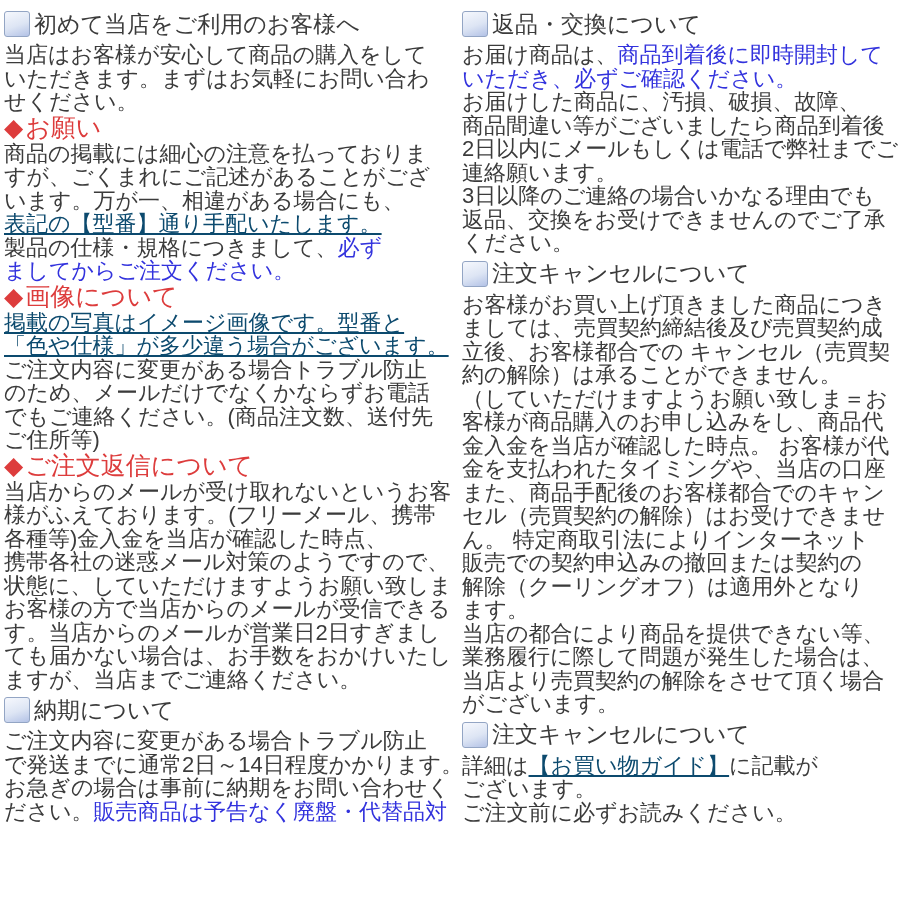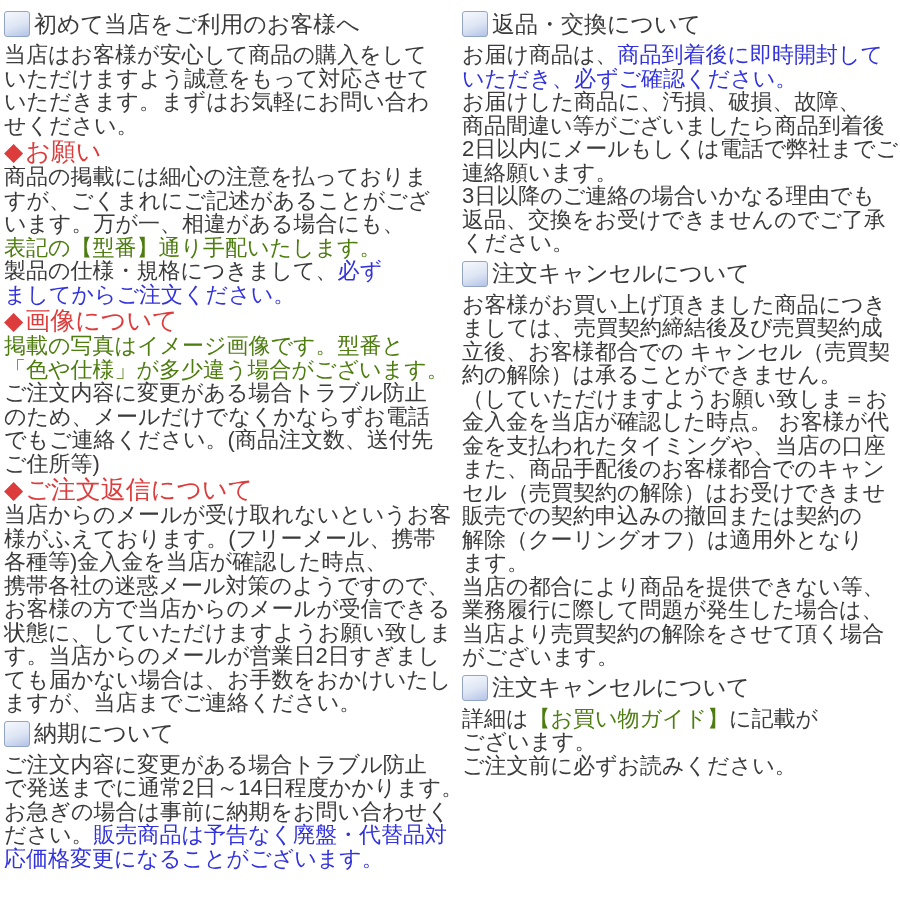--- a/index.html
+++ b/index.html
@@ -15,21 +15,21 @@
   .col-right { width: 438px; padding: 5px 0 0 10px; }
 
   .line {
     font-size: 22px;
     line-height: 23.5px;
     white-space: pre;
     letter-spacing: 0;
     color: #3b3b3b;
   }
   .seg-black { color: #3b3b3b; }
-  .seg-red   { color: #4d7c0f; }
+  .seg-red   { color: #0c4a6e; text-decoration: underline; }
   .seg-blue  { color: #3232dd; }
 
   .heading { display: flex; align-items: center; white-space: pre; }
   .heading.main {
     font-size: 23px;
     height: 38px;
     color: #3b3b3b;
   }
   .heading.sub {
     font-size: 25px;
@@ -47,21 +47,20 @@
   }
   .diamond { margin-right: 2px; color: #dd3c3c; }
 </style>
 </head>
 <body>
 
 <div class="page">
   <div class="col col-left">
       <div class="heading main"><span class="sq-icon"></span><span>初めて当店をご利用のお客様へ</span></div>
       <div class="line"><span class="seg-black">当店はお客様が安心して商品の購入をして</span></div>
-      <div class="line"><span class="seg-black">いただけますよう誠意をもって対応させて</span></div>
       <div class="line"><span class="seg-black">いただきます。まずはお気軽にお問い合わ</span></div>
       <div class="line"><span class="seg-black">せください。</span></div>
       <div class="heading sub"><span class="diamond">◆</span><span>お願い</span></div>
       <div class="line"><span class="seg-black">商品の掲載には細心の注意を払っておりま</span></div>
       <div class="line"><span class="seg-black">すが、ごくまれにご記述があることがござ</span></div>
       <div class="line"><span class="seg-black">います。万が一、相違がある場合にも、</span></div>
       <div class="line"><span class="seg-red">表記の【型番】通り手配いたします。</span></div>
       <div class="line"><span class="seg-black">製品の仕様・規格につきまして、</span><span class="seg-blue">必ず</span></div>
       <div class="line"><span class="seg-blue">ましてからご注文ください。</span></div>
       <div class="heading sub"><span class="diamond">◆</span><span>画像について</span></div>
@@ -69,53 +68,54 @@
       <div class="line"><span class="seg-red">「色や仕様」が多少違う場合がございます。</span></div>
       <div class="line"><span class="seg-black">ご注文内容に変更がある場合トラブル防止</span></div>
       <div class="line"><span class="seg-black">のため、メールだけでなくかならずお電話</span></div>
       <div class="line"><span class="seg-black">でもご連絡ください。(商品注文数、送付先</span></div>
       <div class="line"><span class="seg-black">ご住所等)</span></div>
       <div class="heading sub"><span class="diamond">◆</span><span>ご注文返信について</span></div>
       <div class="line"><span class="seg-black">当店からのメールが受け取れないというお客</span></div>
       <div class="line"><span class="seg-black">様がふえております。(フリーメール、携帯</span></div>
       <div class="line"><span class="seg-black">各種等)金入金を当店が確認した時点、</span></div>
       <div class="line"><span class="seg-black">携帯各社の迷惑メール対策のようですので、</span></div>
+      <div class="line"><span class="seg-black">状態に、していただけますようお願い致しま</span></div>
       <div class="line"><span class="seg-black">お客様の方で当店からのメールが受信できる</span></div>
-      <div class="line"><span class="seg-black">状態に、していただけますようお願い致しま</span></div>
       <div class="line"><span class="seg-black">す。当店からのメールが営業日2日すぎまし</span></div>
       <div class="line"><span class="seg-black">ても届かない場合は、お手数をおかけいたし</span></div>
       <div class="line"><span class="seg-black">ますが、当店までご連絡ください。</span></div>
       <div class="heading main"><span class="sq-icon"></span><span>納期について</span></div>
       <div class="line"><span class="seg-black">ご注文内容に変更がある場合トラブル防止</span></div>
       <div class="line"><span class="seg-black">で発送までに通常2日～14日程度かかります。</span></div>
       <div class="line"><span class="seg-black">お急ぎの場合は事前に納期をお問い合わせく</span></div>
       <div class="line"><span class="seg-black">ださい。</span><span class="seg-blue">販売商品は予告なく廃盤・代替品対</span></div>
-      <div class="line"><span class="seg-blue">応価格変更になることがございます。</span></div>
     </div>
   <div class="col col-right">
       <div class="heading main"><span class="sq-icon"></span><span>返品・交換について</span></div>
       <div class="line"><span class="seg-black">お届け商品は、</span><span class="seg-blue">商品到着後に即時開封して</span></div>
       <div class="line"><span class="seg-blue">いただき、必ずご確認ください。</span></div>
       <div class="line"><span class="seg-black">お届けした商品に、汚損、破損、故障、</span></div>
       <div class="line"><span class="seg-black">商品間違い等がございましたら商品到着後</span></div>
       <div class="line"><span class="seg-black">2日以内にメールもしくは電話で弊社までご</span></div>
       <div class="line"><span class="seg-black">連絡願います。</span></div>
       <div class="line"><span class="seg-black">3日以降のご連絡の場合いかなる理由でも</span></div>
       <div class="line"><span class="seg-black">返品、交換をお受けできませんのでご了承</span></div>
       <div class="line"><span class="seg-black">ください。</span></div>
       <div class="heading main"><span class="sq-icon"></span><span>注文キャンセルについて</span></div>
       <div class="line"><span class="seg-black">お客様がお買い上げ頂きました商品につき</span></div>
       <div class="line"><span class="seg-black">ましては、売買契約締結後及び売買契約成</span></div>
       <div class="line"><span class="seg-black">立後、お客様都合での キャンセル（売買契</span></div>
       <div class="line"><span class="seg-black">約の解除）は承ることができません。</span></div>
       <div class="line"><span class="seg-black">（していただけますようお願い致しま＝お</span></div>
+      <div class="line"><span class="seg-black">客様が商品購入のお申し込みをし、商品代</span></div>
       <div class="line"><span class="seg-black">金入金を当店が確認した時点。 お客様が代</span></div>
       <div class="line"><span class="seg-black">金を支払われたタイミングや、当店の口座</span></div>
       <div class="line"><span class="seg-black">また、商品手配後のお客様都合でのキャン</span></div>
       <div class="line"><span class="seg-black">セル（売買契約の解除）はお受けできませ</span></div>
+      <div class="line"><span class="seg-black">ん。 特定商取引法によりインターネット</span></div>
       <div class="line"><span class="seg-black">販売での契約申込みの撤回または契約の</span></div>
       <div class="line"><span class="seg-black">解除（クーリングオフ）は適用外となり</span></div>
       <div class="line"><span class="seg-black">ます。</span></div>
       <div class="line"><span class="seg-black">当店の都合により商品を提供できない等、</span></div>
       <div class="line"><span class="seg-black">業務履行に際して問題が発生した場合は、</span></div>
       <div class="line"><span class="seg-black">当店より売買契約の解除をさせて頂く場合</span></div>
       <div class="line"><span class="seg-black">がございます。</span></div>
       <div class="heading main"><span class="sq-icon"></span><span>注文キャンセルについて</span></div>
       <div class="line"><span class="seg-black">詳細は</span><span class="seg-red">【お買い物ガイド】</span><span class="seg-black">に記載が</span></div>
       <div class="line"><span class="seg-black">ございます。</span></div>

